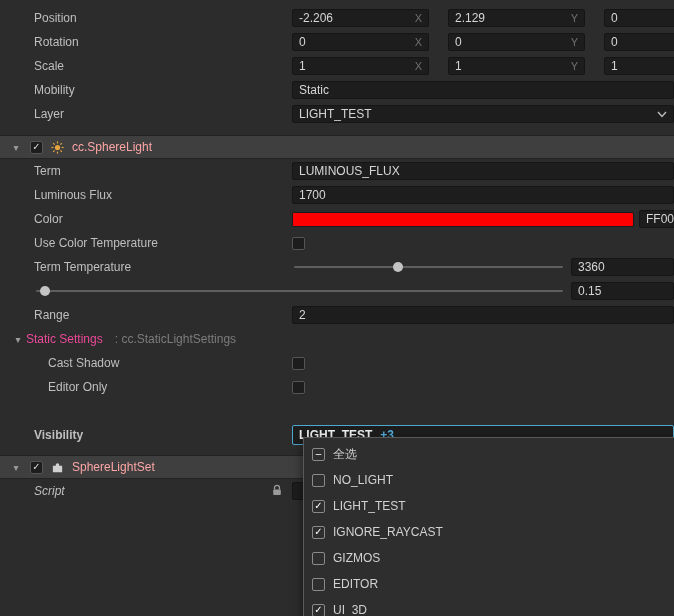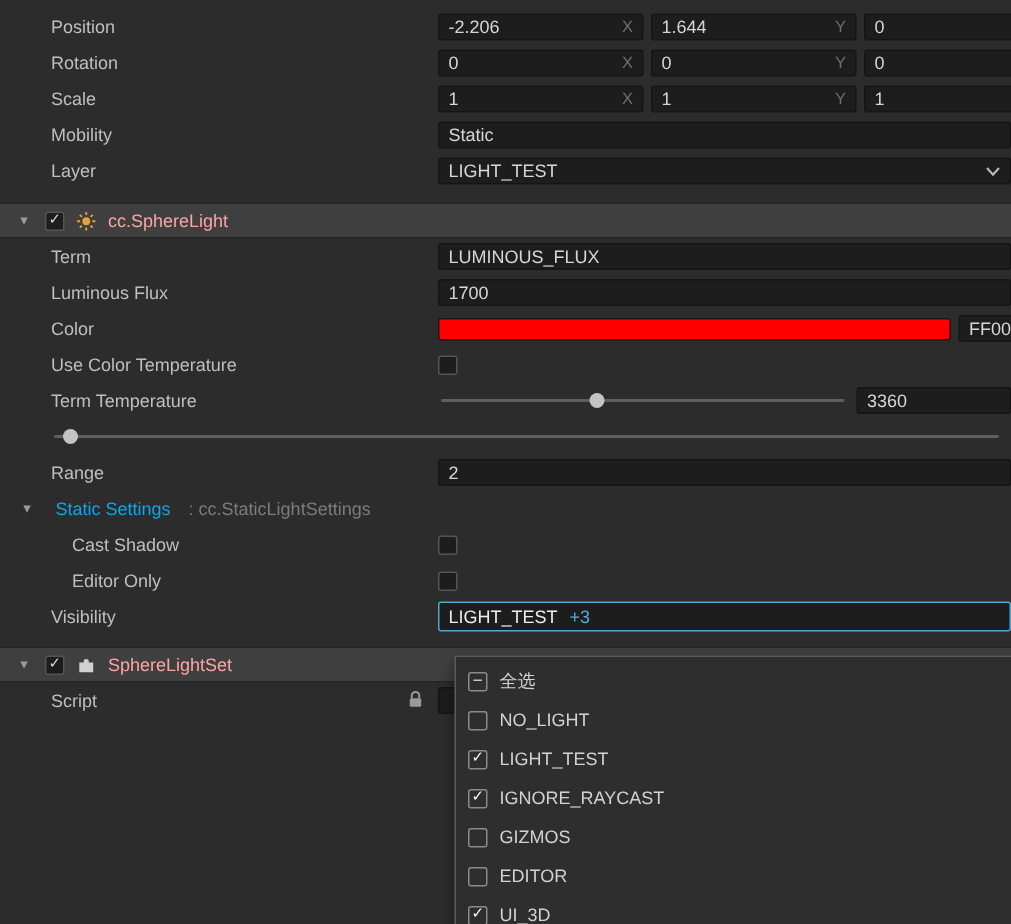--- a/index.html
+++ b/index.html
@@ -11,21 +11,21 @@
   }
   .row { display:flex; align-items:center; height:24px; padding-left:34px; }
   .row .label { flex:0 0 258px; color:#bfbfbf; white-space:nowrap; overflow:hidden; }
   .row .label.indent { padding-left:14px; }
   .fields { flex:1 0 auto; display:flex; align-items:center; min-width:0; }
   .input {
     height:18px; line-height:16px; background:#1d1d1d; border:1px solid #151515;
     border-radius:2px; padding:0 6px; color:#d6d6d6; display:flex; align-items:center;
     white-space:nowrap; overflow:hidden;
   }
-  .vec .input { flex:0 0 137px; margin-right:5px; }
+  .vec .input { flex:0 0 137px; margin-right:19px; }
   .vec .input:last-child { margin-right:0; }
   .axis { margin-left:auto; color:#6f6f6f; font-size:11px; padding-left:4px; }
   .wide { flex:1 0 382px; }
   .selectbox { position:relative; }
   .selectbox .chev-svg { margin-left:auto; flex:0 0 auto; }
   .comp-header {
     height:24px; background:#3f3f3f; border-top:1px solid #232323; border-bottom:1px solid #232323;
     display:flex; align-items:center; padding-left:10px; margin-top:9px;
   }
   .comp-header .title { color:#fca5a5; font-weight:normal; margin-left:8px; }
@@ -38,53 +38,53 @@
   .comp-header .checkbox { margin-left:8px; }
   .icon { margin-left:8px; display:flex; align-items:center; flex:0 0 auto; }
   .swatch { flex:0 0 342px; height:15px; border-radius:2px; border:1px solid #1a1a1a; }
   .hexfield { flex:0 0 80px; margin-left:5px; }
   .slider { position:relative; flex:1 1 auto; height:18px; margin-right:6px; }
   .slider .track { position:absolute; left:2px; right:2px; top:8px; height:2px; background:#5f5f5f; border-radius:1px; }
   .slider .thumb { position:absolute; top:4px; width:10px; height:10px; margin-left:-5px; border-radius:50%; background:#c4c4c4; }
   .slider-num { flex:0 0 103px; }
   .subheader { display:flex; align-items:center; height:24px; padding-left:12px; }
   .subheader .suffix { color:#7c7c7c; margin-left:12px; }
-  .subheader .name { color:#0ea5e9; margin-left:13px; }
+  .subheader .name { color:#ec4899; margin-left:2px; }
   .tagfield {
     flex:1 0 382px; height:20px; background:#1d1d1d; border:1px solid #4ea7cf;
     border-radius:2px; display:flex; align-items:center; padding:0 6px; color:#ededed;
   }
   .tagfield .extra { color:#52aede; margin-left:8px; }
-  .lockwrap { flex:0 0 258px; display:flex; align-items:center; }
+  .lockwrap { flex:0 0 258px; display:flex; align-items:center;font-style:italic; }
   .lockwrap .lbl { flex:1 1 auto; color:#bfbfbf; }
   .lockwrap .lock { margin-right:10px; flex:0 0 auto; }
   .dropdown {
     position:absolute; left:303px; top:437px; width:380px; height:200px;
     background:#2e2e2e; border:1px solid #5a5a5a; box-shadow:0 4px 10px rgba(0,0,0,.5);
     padding-top:3px; z-index:5;
   }
   .dd-item { display:flex; align-items:center; height:26px; padding-left:8px; color:#d2d2d2; }
   .dd-item .checkbox { border-color:#8a8a8a; background:transparent; color:#fff; }
   .dd-item .dd-label { margin-left:8px; white-space:nowrap; }
-  .mt8 { margin-top:0; }
+  .mt8 { margin-top:24px;font-weight:bold; }
 </style>
 </head>
 <body>
 
 <div class="panel">
 
   <div class="row">
     <div class="label">Position</div>
     <div class="fields vec">
       <div class="input">
         <span>-2.206</span>
         <span class="axis">X</span>
       </div>
       <div class="input">
-        <span>1.644</span>
+        <span>2.129</span>
         <span class="axis">Y</span>
       </div>
       <div class="input">
         <span>0</span>
       </div>
     </div>
   </div>
 
   <div class="row">
     <div class="label">Rotation</div>
@@ -209,20 +209,23 @@
       </div>
     </div>
   </div>
 
   <div class="row">
     <div class="fields">
       <div class="slider">
         <div class="track"></div>
         <div class="thumb" style="left: 2%;"></div>
       </div>
+      <div class="input slider-num">
+        <span>0.15</span>
+      </div>
     </div>
   </div>
 
   <div class="row">
     <div class="label">Range</div>
     <div class="fields">
       <div class="input wide">
         <span>2</span>
       </div>
     </div>

